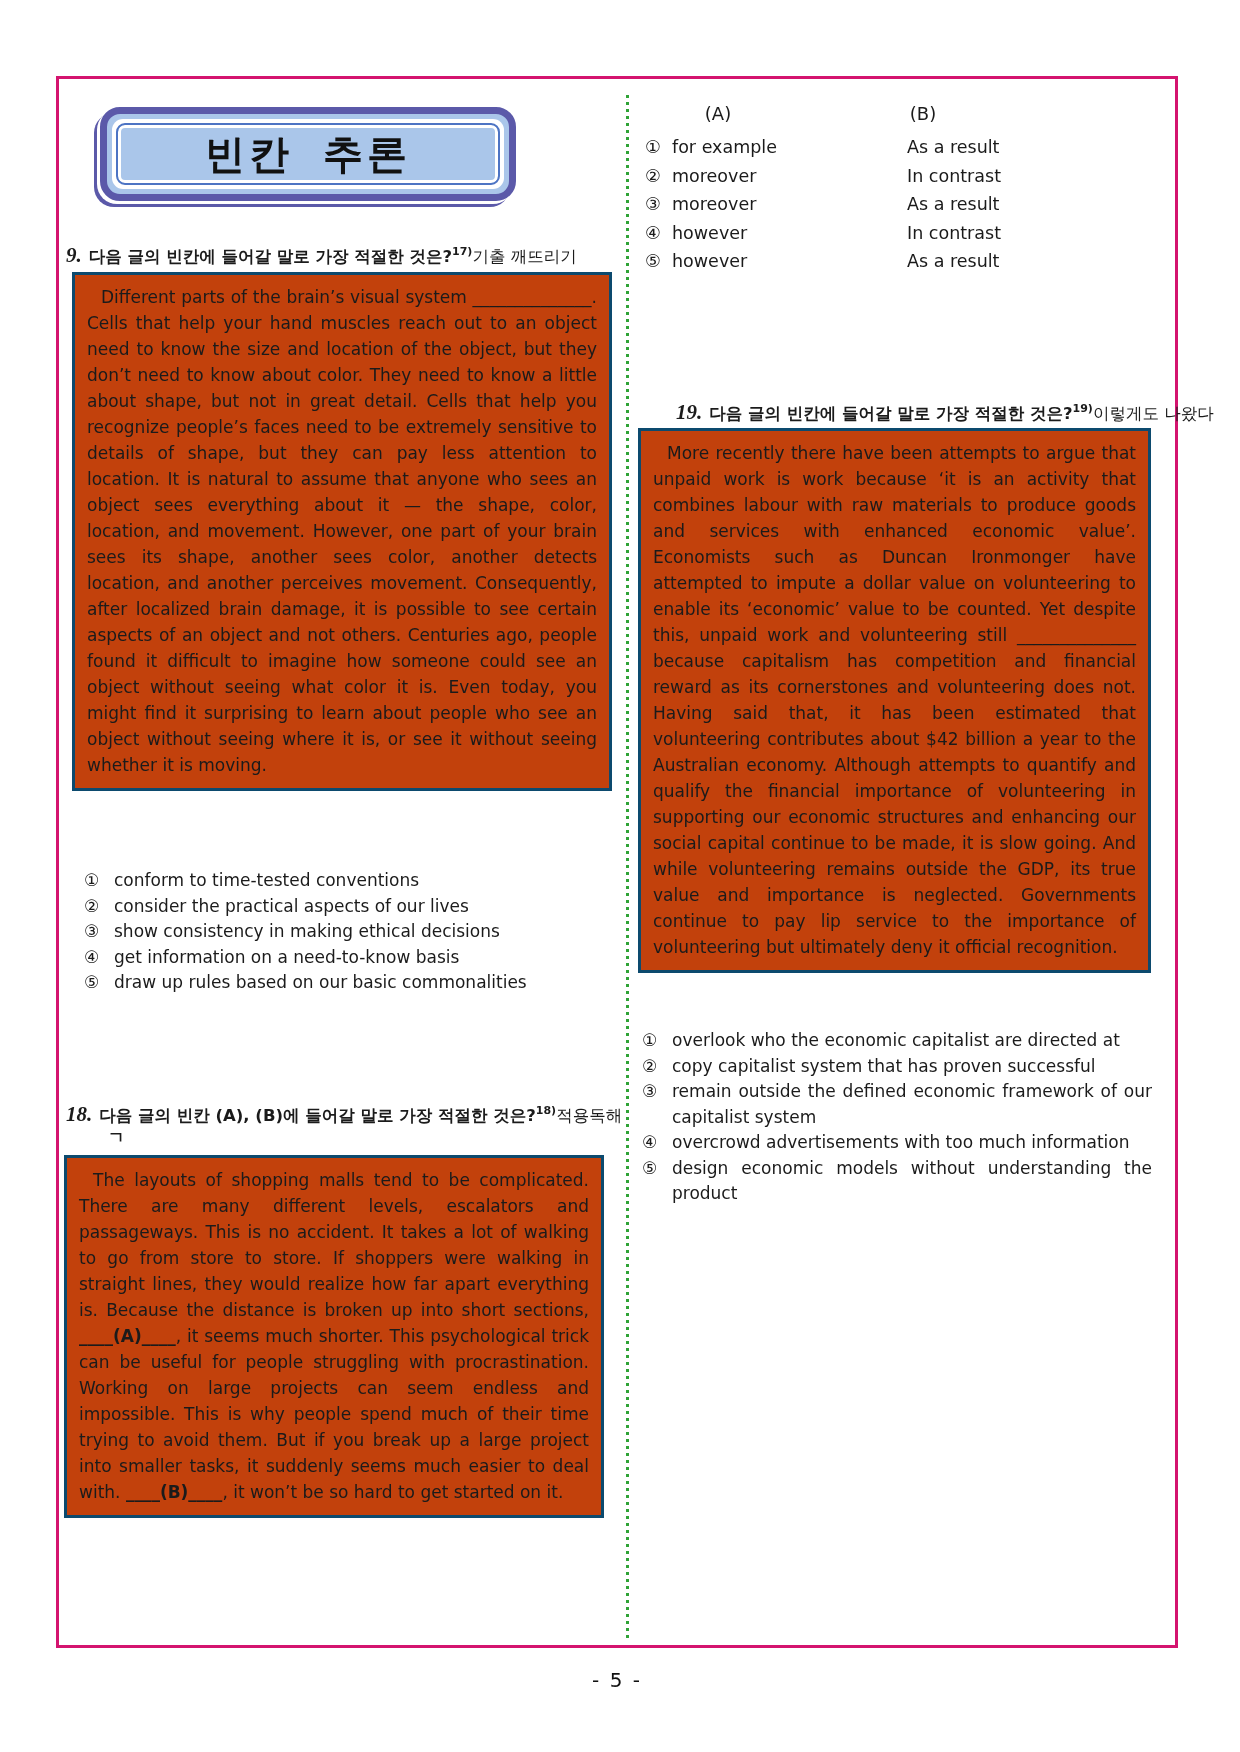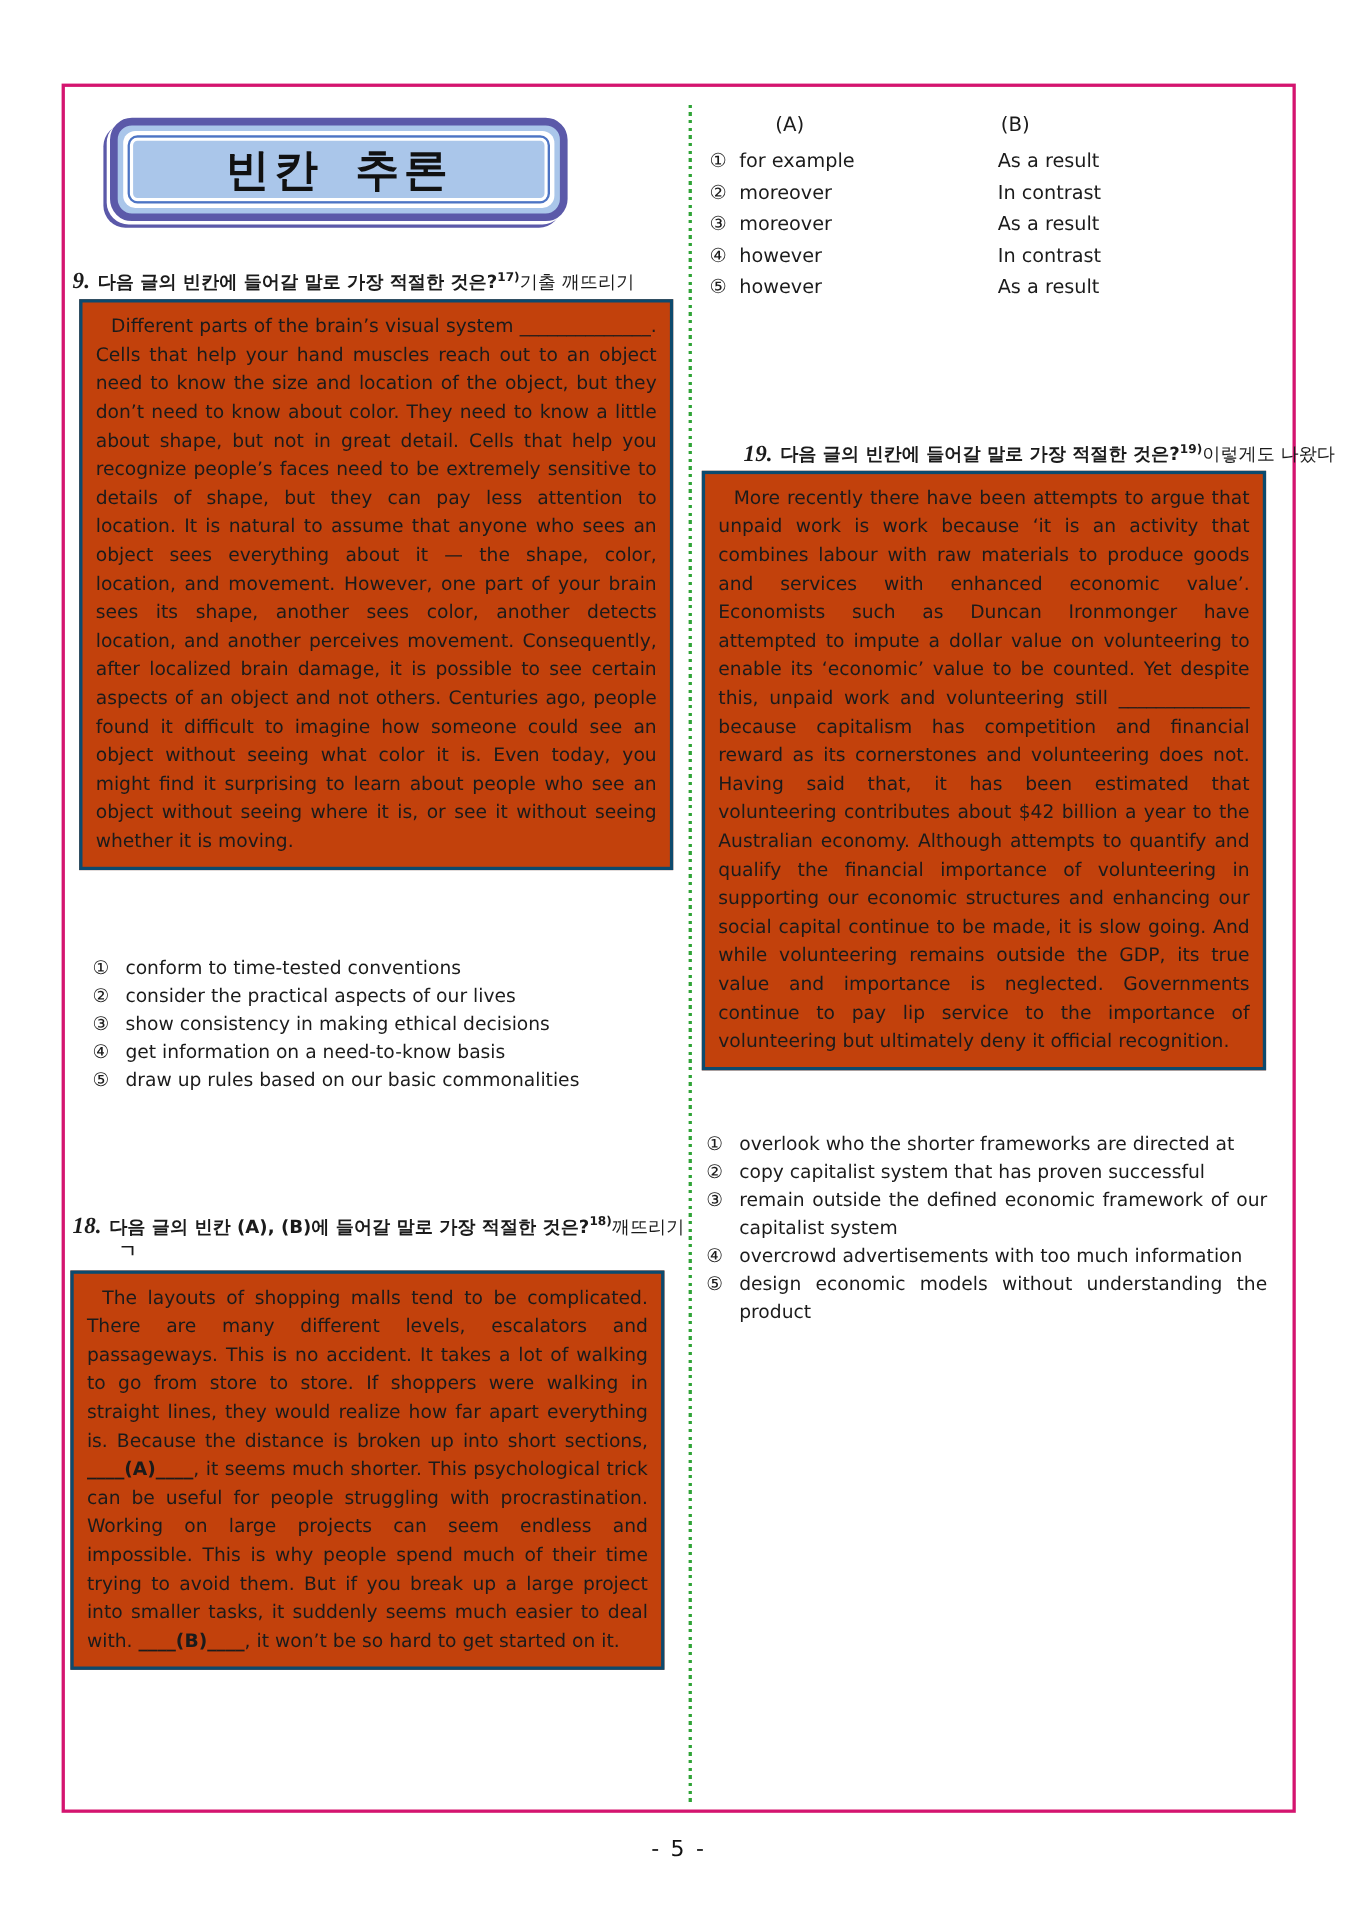--- a/index.html
+++ b/index.html
@@ -111,21 +111,21 @@
     <span class="marker">④</span>
     <span class="ctext">get information on a need-to-know basis</span>
   </div>
   <div class="choice">
     <span class="marker">⑤</span>
     <span class="ctext">draw up rules based on our basic commonalities</span>
   </div>
 </div>
 
 <div class="qh" style="left:66px; top:1100px; width:548px;">
-  <span class="q-num">18.</span><span>다음 글의 빈칸 (A), (B)에 들어갈 말로 가장 적절한 것은?</span><sup class="src">18)</sup><span class="q-src">깨뜨리기</span>
+  <span class="q-num">18.</span><span>다음 글의 빈칸 (A), (B)에 들어갈 말로 가장 적절한 것은?</span><sup class="src">18)</sup><span class="q-src">적용독해</span>
   <div class="q-src-wrap">ㄱ</div>
 </div>
 
 <div class="pbox" style="left:64px; top:1155px; width:540px;">
   <div class="passage"><span>The layouts of shopping malls tend to be complicated. There are many different levels, escalators and passageways. This is no accident. It takes a lot of walking to go from store to store. If shoppers were walking in straight lines, they would realize how far apart everything is. Because the distance is broken up into short sections, </span><span class="blank-bold">____(A)____</span><span>, it seems much shorter. This psychological trick can be useful for people struggling with procrastination. Working on large projects can seem endless and impossible. This is why people spend much of their time trying to avoid them. But if you break up a large project into smaller tasks, it suddenly seems much easier to deal with. </span><span class="blank-bold">____(B)____</span><span>, it won’t be so hard to get started on it.</span></div>
 </div>
 
 <div class="ab-block" style="left:645px; top:103px; width:470px;">
   <div class="ab-head">
     <span class="ha">(A)</span>
@@ -162,21 +162,21 @@
   <span class="q-num">19.</span><span>다음 글의 빈칸에 들어갈 말로 가장 적절한 것은?</span><sup class="src">19)</sup><span class="q-src">이렇게도 나왔다</span>
 </div>
 
 <div class="pbox" style="left:638px; top:428px; width:513px;">
   <div class="passage">More recently there have been attempts to argue that unpaid work is work because ‘it is an activity that combines labour with raw materials to produce goods and services with enhanced economic value’. Economists such as Duncan Ironmonger have attempted to impute a dollar value on volunteering to enable its ‘economic’ value to be counted. Yet despite this, unpaid work and volunteering still ______________ because capitalism has competition and financial reward as its cornerstones and volunteering does not. Having said that, it has been estimated that volunteering contributes about $42 billion a year to the Australian economy. Although attempts to quantify and qualify the financial importance of volunteering in supporting our economic structures and enhancing our social capital continue to be made, it is slow going. And while volunteering remains outside the GDP, its true value and importance is neglected. Governments continue to pay lip service to the importance of volunteering but ultimately deny it official recognition.</div>
 </div>
 
 <div class="choices choices-19" style="left:642px; top:1028px; width:510px;">
   <div class="choice">
     <span class="marker">①</span>
-    <span class="ctext">overlook who the shorter frameworks are directed at</span>
+    <span class="ctext">overlook who the economic capitalist are directed at</span>
   </div>
   <div class="choice">
     <span class="marker">②</span>
     <span class="ctext">copy capitalist system that has proven successful</span>
   </div>
   <div class="choice">
     <span class="marker">③</span>
     <span class="ctext">remain outside the defined economic framework of our capitalist system</span>
   </div>
   <div class="choice">

